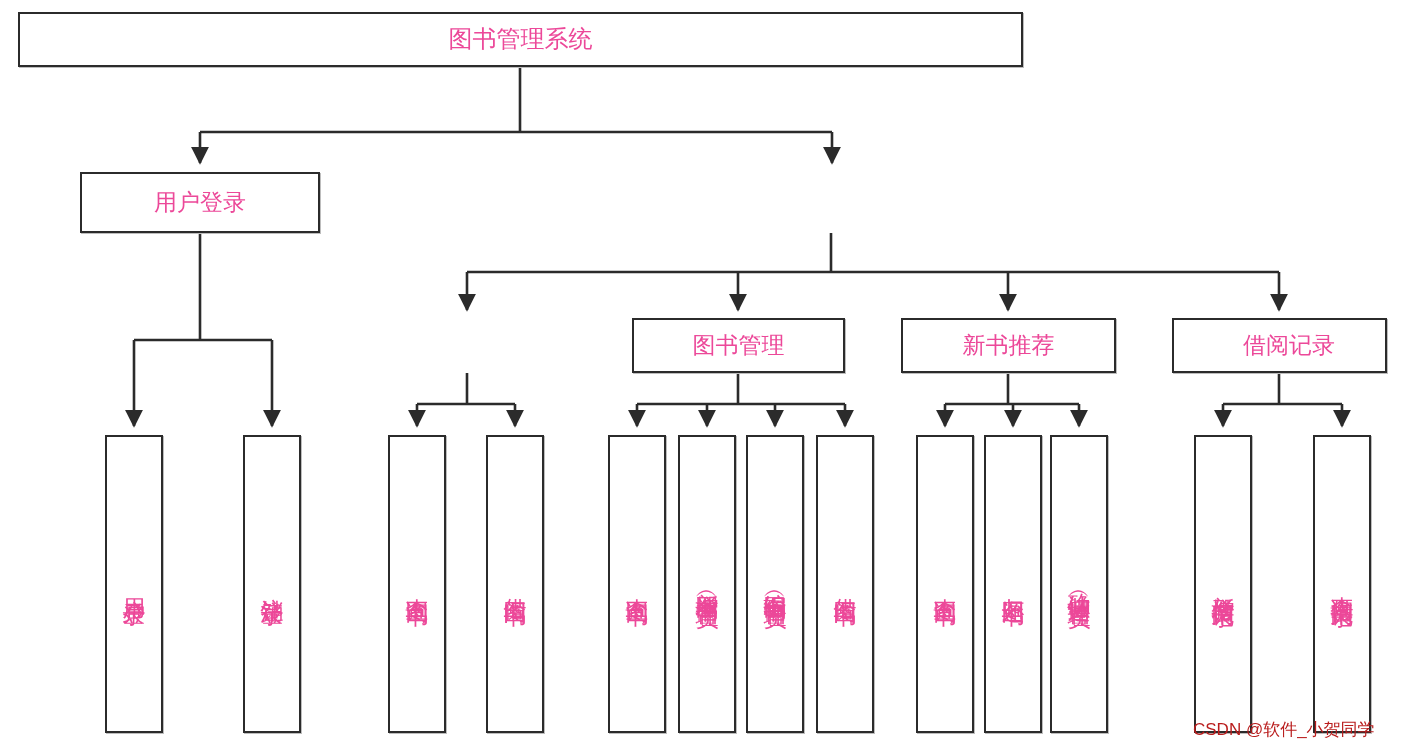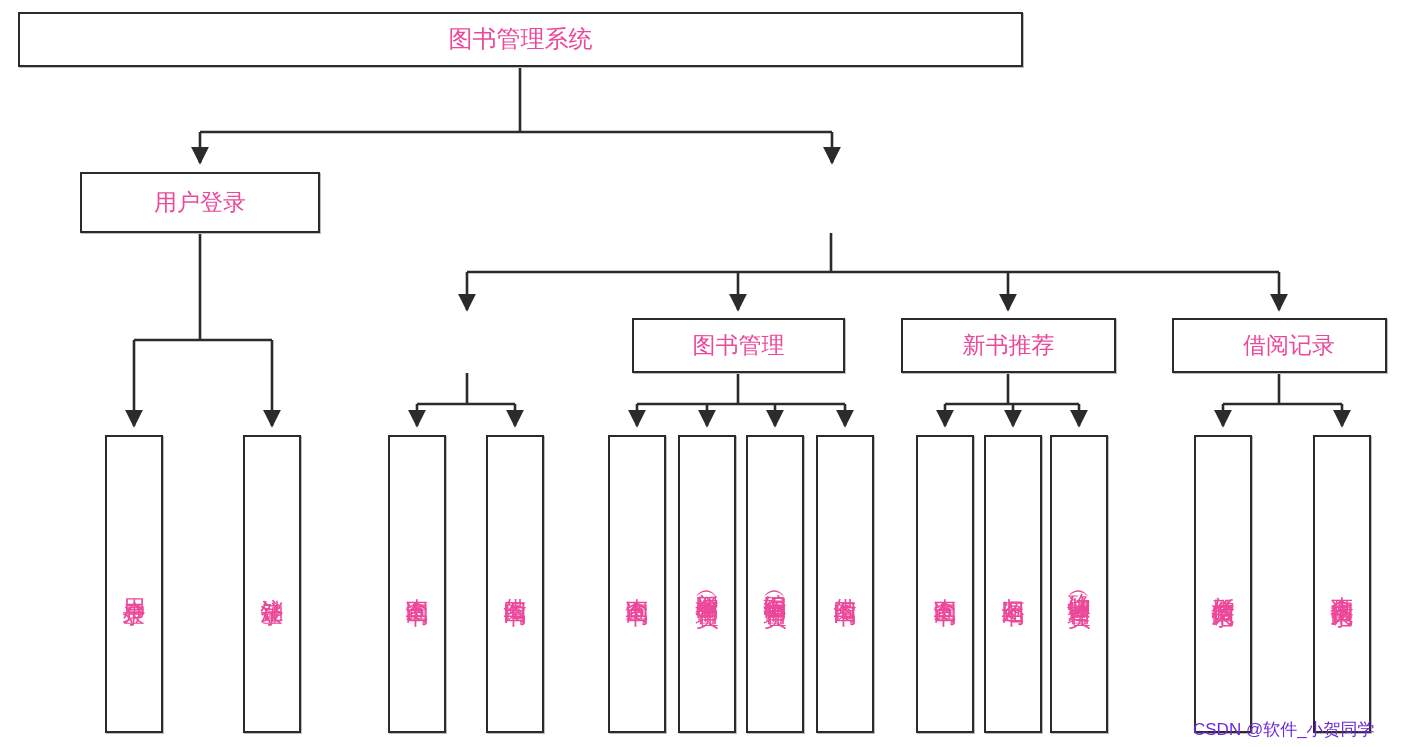--- a/index.html
+++ b/index.html
@@ -53,21 +53,21 @@
   }
   .node-leaf .node-label {
     font-size: 23px;
     writing-mode: vertical-rl;
     text-orientation: upright;
     letter-spacing: 2px;
     line-height: 1.0;
   }
   .watermark {
     position: absolute;
-    color: #6d28d9;
+    color: #b91c1c;
     font-size: 17px;
     font-family: "Liberation Sans", "DejaVu Sans", sans-serif;
     white-space: nowrap;
     pointer-events: none;
   }
 </style>
 </head>
 <body>
 
 <div id="diagram-root">

